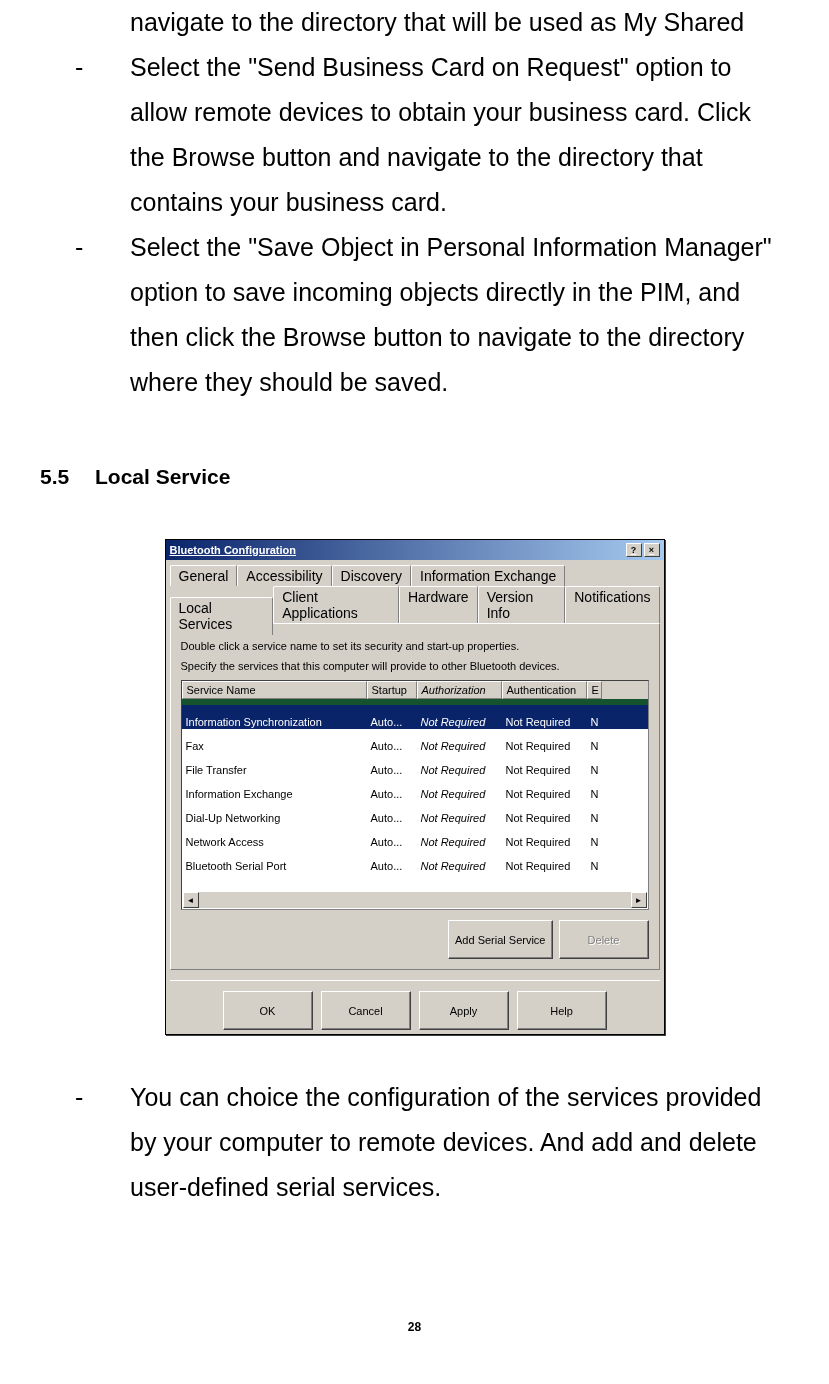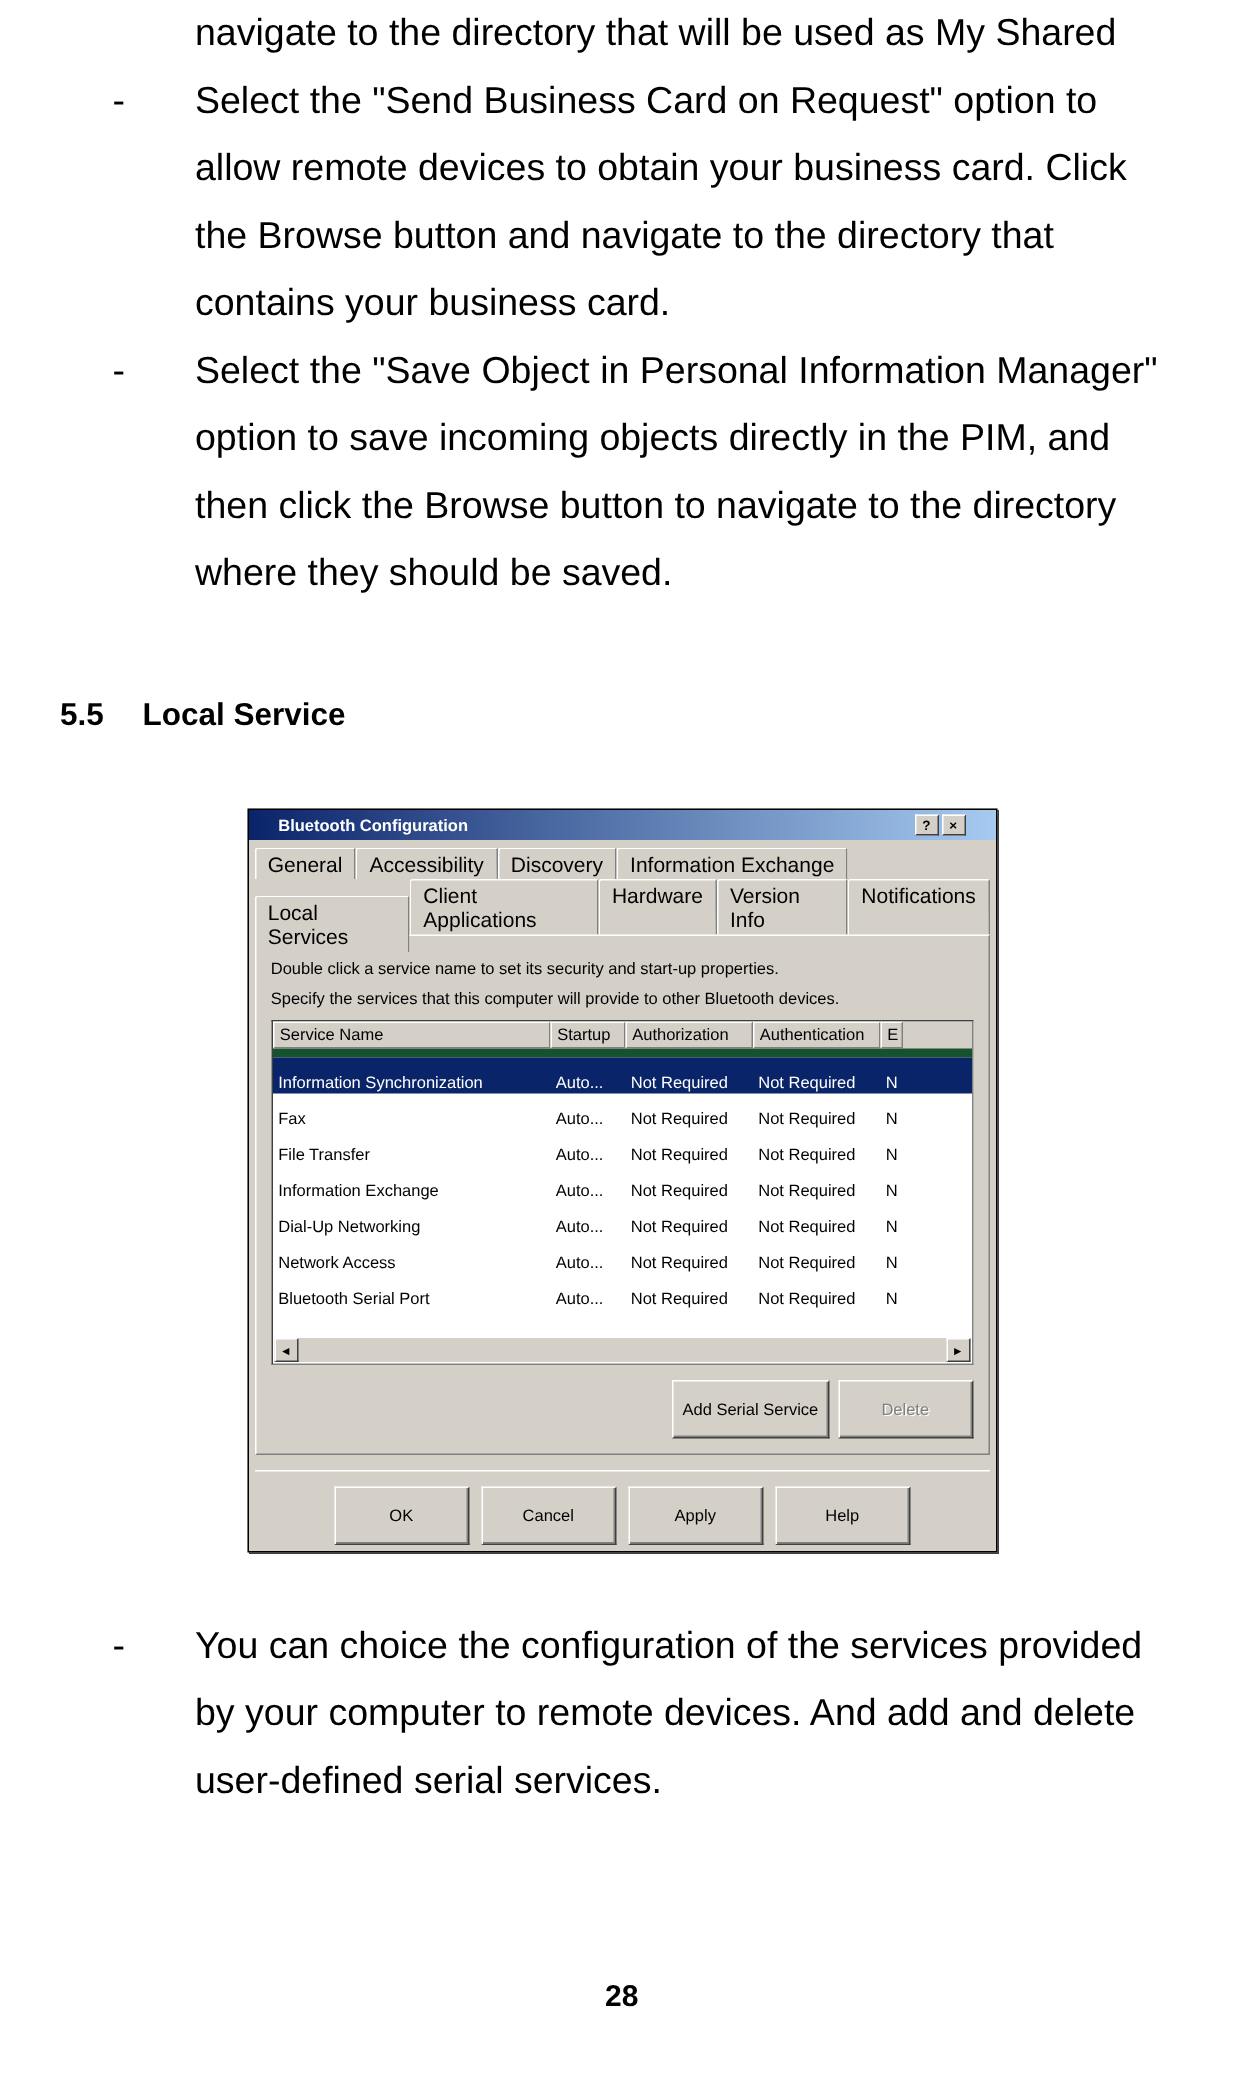--- a/index.html
+++ b/index.html
@@ -50,25 +50,26 @@
     font-size: 11px;
     color: #000;
     border: 1px solid #000;
     background: #d4d0c8;
     box-shadow: 1px 1px 0 #404040;
   }
   .titlebar {
     background: linear-gradient(to right, #0a246a, #a6caf0);
     color: #fff;
     font-weight: bold;
-    padding: 3px 20px;
-    display: flex;
-    align-items: flex-end;
+    padding: 3px 4px;
+    display: flex;
+    align-items: center;
     justify-content: space-between;
     height: 20px;
+    text-decoration: underline;
   }
   .titlebar-buttons { display: flex; gap: 2px; }
   .titlebar-btn {
     width: 16px; height: 14px;
     background: #d4d0c8;
     border: 1px solid #fff;
     border-right-color: #404040;
     border-bottom-color: #404040;
     font-size: 9px;
     font-weight: bold;
@@ -141,21 +142,21 @@
     color: #fff;
   }
   .lv-cell {
     padding: 0 4px;
     overflow: hidden;
     white-space: nowrap;
     margin-top: 10px;
   }
   .col-name { width: 185px; }
   .col-startup { width: 50px; }
-  .col-auth { width: 85px; }
+  .col-auth { width: 85px; font-style: italic; }
   .col-authn { width: 85px; }
   .col-e { width: 15px; }
   .lv-scrollbar {
     position: absolute;
     left: 1px; right: 1px; bottom: 1px;
     height: 16px;
     background: #d4d0c8;
     display: flex;
     justify-content: space-between;
   }
@@ -191,21 +192,21 @@
     box-shadow: inset -1px -1px 0 #808080;
     font-size: 11px;
     font-family: Tahoma, Arial, sans-serif;
     cursor: default;
     padding: 0 6px;
   }
   .win-btn.disabled { color: #808080; text-shadow: 1px 1px 0 #fff; }
   .page-number {
     text-align: center;
     font-weight: bold;
-    font-size: 20px;
+    font-size: 12px;
     margin-top: 110px;
   }
   .after-dialog { margin-top: 40px; }
 </style>
 </head>
 <body>
 
 <div class="page">
 
   <div class="body-text continued">navigate to the directory that will be used as My Shared</div>

